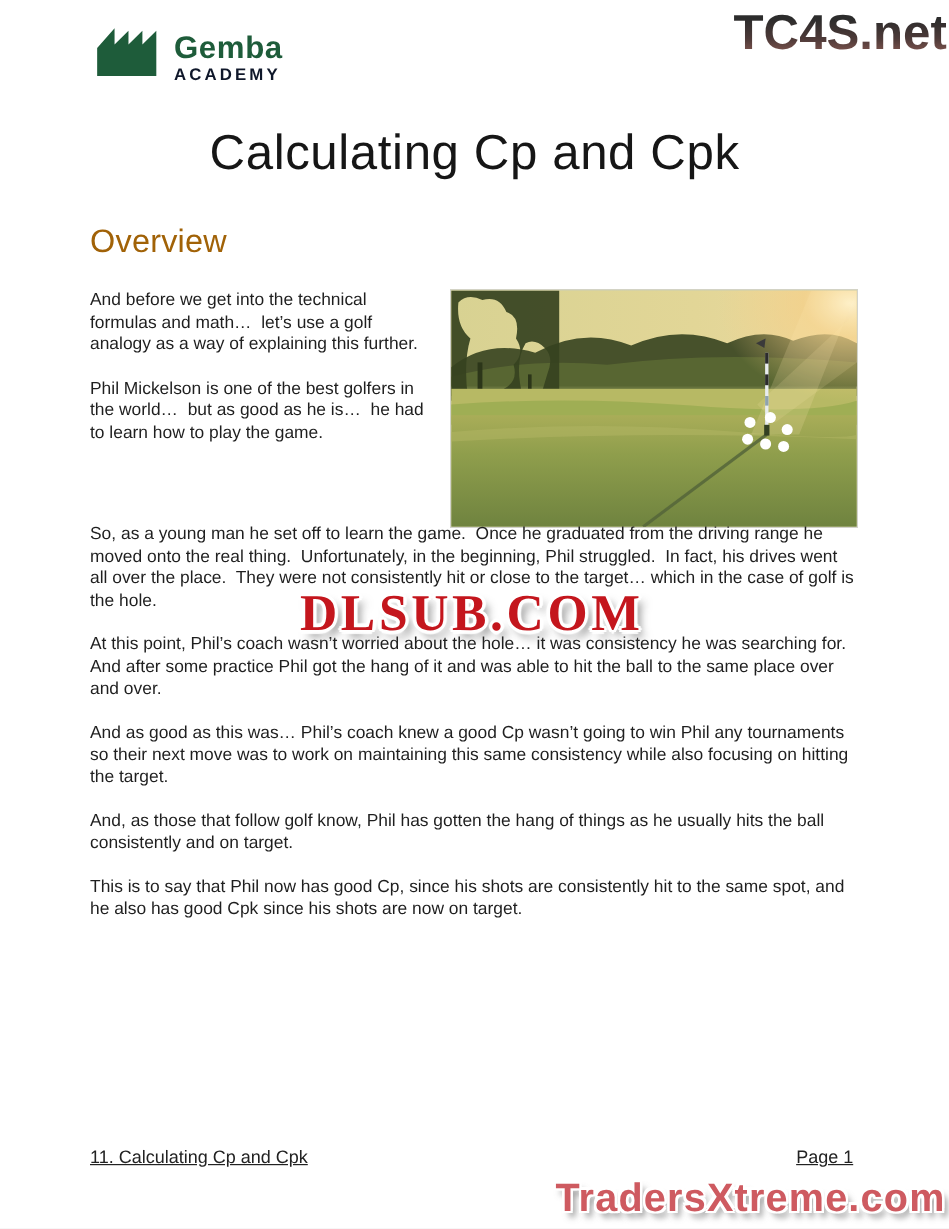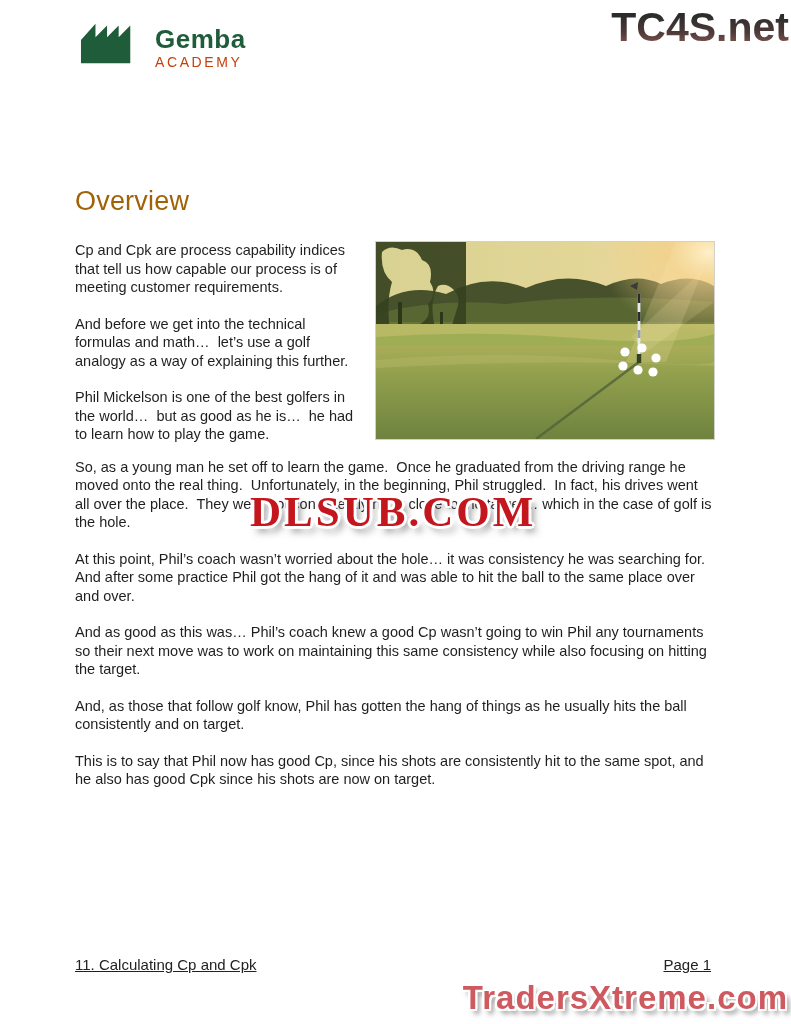--- a/index.html
+++ b/index.html
@@ -4,25 +4,25 @@
 <style>
   * { margin:0; padding:0; box-sizing:border-box; }
   html,body { background:#e9e9e9; }
   body { font-family:"Liberation Sans", sans-serif; }
   .page {
     position:relative; width:791px; height:1024px; margin:0 auto;
     background:#ffffff; overflow:hidden; color:#1f1f1f;
   }
 
   
-  .logo { position:absolute; left:80px; top:18px; display:flex; align-items:flex-start; gap:17px; }
+  .logo { position:absolute; left:80px; top:18px; display:flex; align-items:flex-start; gap:7px; }
   .logo svg { display:block; }
   .logo-text { display:flex; flex-direction:column; line-height:1; padding-top:8px; }
   .logo-name { font-size:26px; font-weight:bold; color:#1e5c3a; letter-spacing:.5px; }
-  .logo-sub  { font-size:14px; font-weight:normal; color:#c2410c; letter-spacing:2.6px; margin-top:3px; }
+  .logo-sub  { font-size:14px; font-weight:bold; color:#0f172a; letter-spacing:2.6px; margin-top:3px; }
 
   
   .wm-top {
     position:absolute; top:4px; right:2px;
     font-size:41px; font-weight:bold; letter-spacing:0px;
     background:linear-gradient(180deg,#2c2c2c 25%,#4d3a38 60%,#9a635b 100%);
     -webkit-background-clip:text; background-clip:text;
     color:transparent; -webkit-text-fill-color:transparent;
   }
   .wm-mid {
@@ -87,27 +87,27 @@
       </svg>
     </span>
     <span class="logo-text">
       <span class="logo-name">Gemba</span>
       <span class="logo-sub">ACADEMY</span>
     </span>
   </div>
 
   <div class="wm-top">TC4S.net</div>
 
+  <h1 class="doc-title">Calculating Cp and Cpk</h1>
 
   <div class="content">
     <h2 class="overview-heading">Overview</h2>
 
     <div class="row">
       <div class="col-text">
-        <p class="body">Cp and Cpk are process capability indices that tell us how capable our process is of meeting customer requirements.</p>
         <p class="body">And before we get into the technical formulas and math…  let’s use a golf analogy as a way of explaining this further.</p>
         <p class="body">Phil Mickelson is one of the best golfers in the world…  but as good as he is…  he had to learn how to play the game.</p>
       </div>
 
       <div class="photo">
         <svg width="338" height="197" viewBox="0 0 338 197">
           <defs>
             <linearGradient id="sky" x1="0" y1="0" x2="1" y2="0">
               <stop offset="0" stop-color="#d8d292"></stop>
               <stop offset="0.6" stop-color="#e2d697"></stop>

